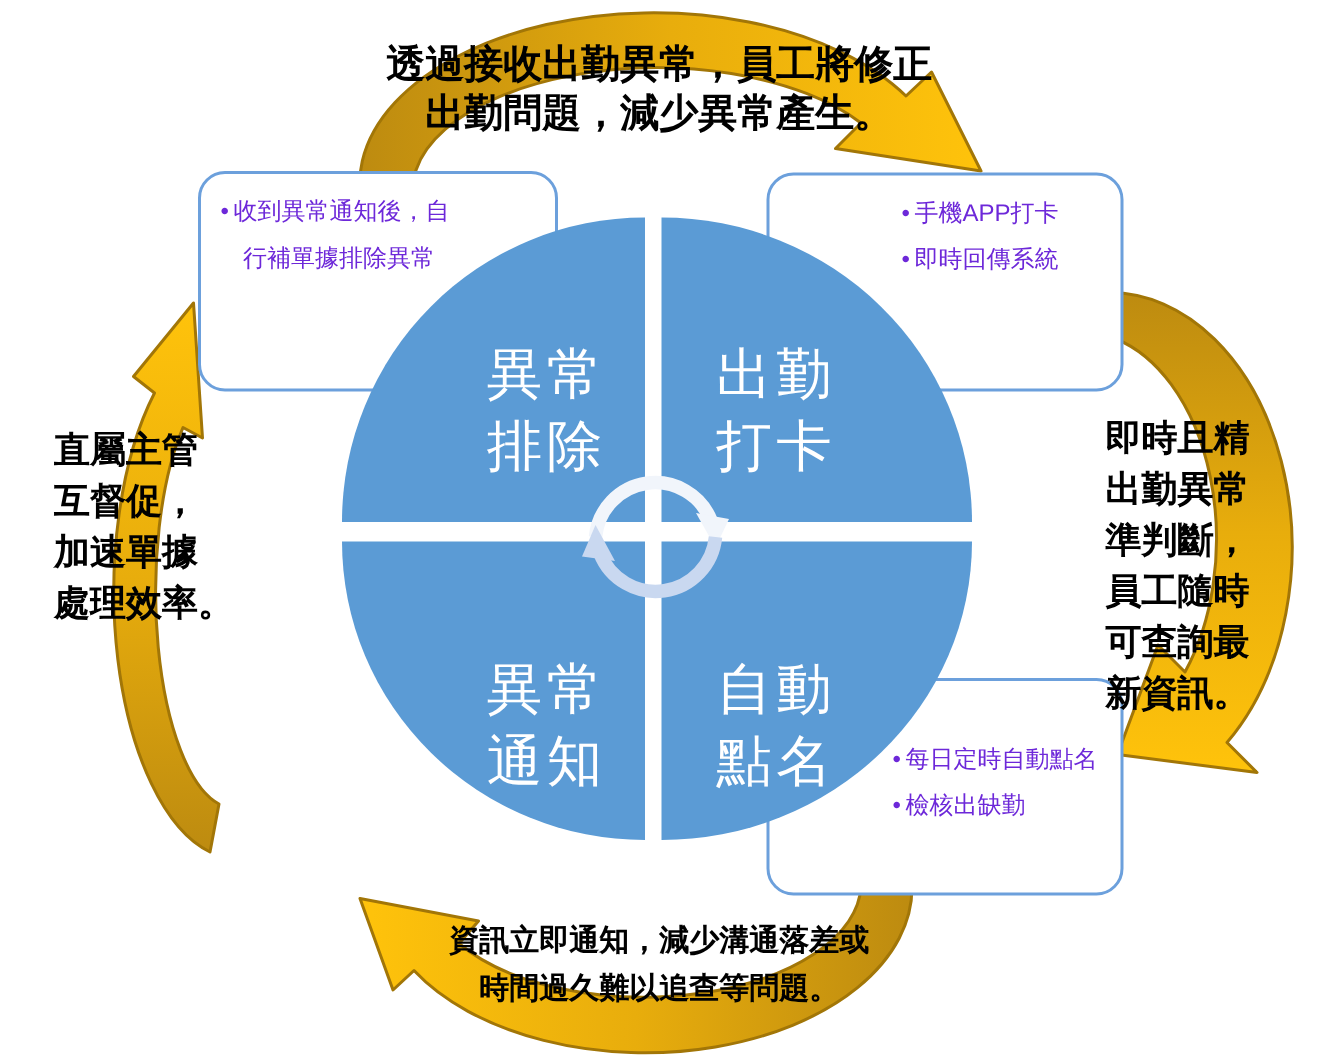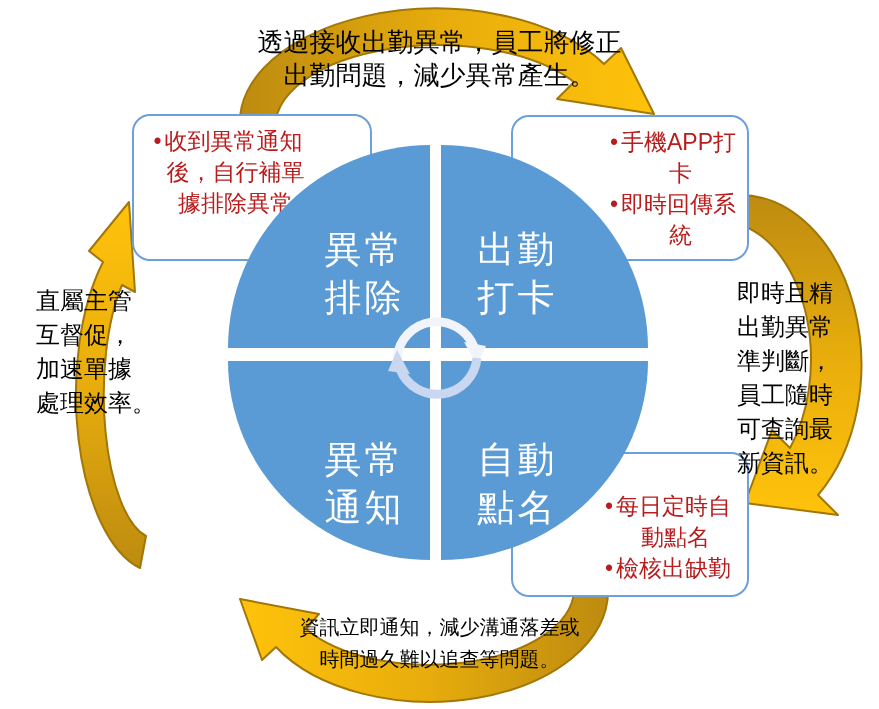--- a/index.html
+++ b/index.html
@@ -4,36 +4,36 @@
 <style>
   html,body{margin:0;padding:0;background:#fff;}
   #stage{position:relative;width:879px;height:709px;background:#fff;overflow:hidden;
          font-family:"Liberation Sans","DejaVu Sans",sans-serif;}
   .layer{position:absolute;left:0;top:0;}
   svg{display:block;}
 
   
   .callout{position:absolute;background:#ffffff;border:2.5px solid #6CA0DC;border-radius:18px;z-index:2;}
   .bullets{position:absolute;margin:0;padding:0;list-style:none;}
-  .bullets li{font-size:23px;line-height:31px;color:#b91c1c;padding-left:15px;text-indent:-15px;text-align:center;}
+  .bullets li{font-size:16px;line-height:31px;color:#6d28d9;padding-left:15px;text-indent:-15px;}
   .bullets li::before{content:"\2022";padding-right:3px;}
 
   
   .quad{position:absolute;background:#5B9BD5;z-index:3;}
   .quad.tl{border-top-left-radius:100%;}
   .quad.tr{border-top-right-radius:100%;}
   .quad.bl{border-bottom-left-radius:100%;}
   .quad.br{border-bottom-right-radius:100%;}
 
   .quad-label{position:absolute;transform:translate(-50%,-50%);z-index:4;color:#FFFFFF;
               font-size:37px;line-height:48px;letter-spacing:3px;padding-left:3px;
               text-align:right;white-space:nowrap;font-weight:400;}
 
   
-  .note{position:absolute;z-index:5;color:#000;font-weight:400;}
+  .note{position:absolute;z-index:5;color:#000;font-weight:700;}
   .note-top{left:0;width:879px;top:26px;text-align:center;font-size:26px;line-height:33px;}
   .note-bottom{left:0;width:879px;top:611px;text-align:center;font-size:20px;line-height:32px;}
   .note-left{left:36px;top:284px;font-size:24px;line-height:34px;white-space:nowrap;}
   .note-right{left:737px;top:276px;font-size:24px;line-height:34px;white-space:nowrap;}
 
   .arrows-svg{z-index:1;}
   .center-svg{z-index:4;}
 </style>
 </head>
 <body>

